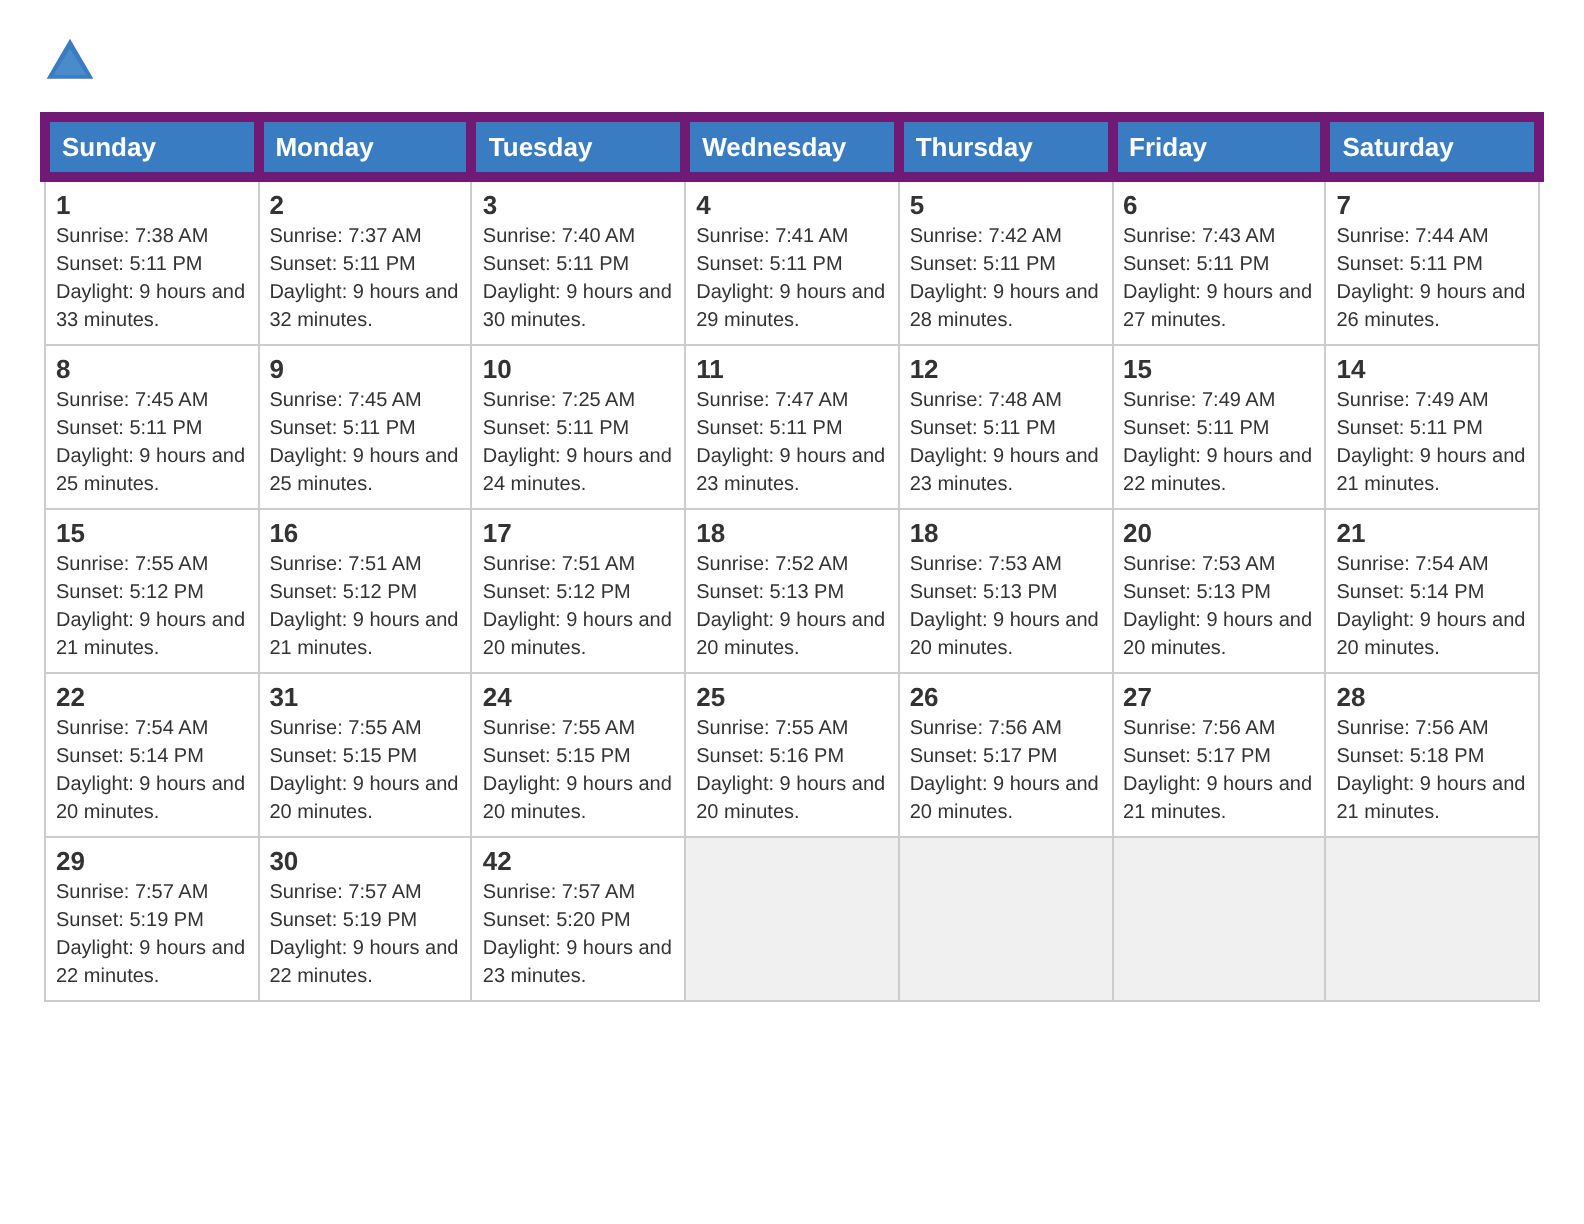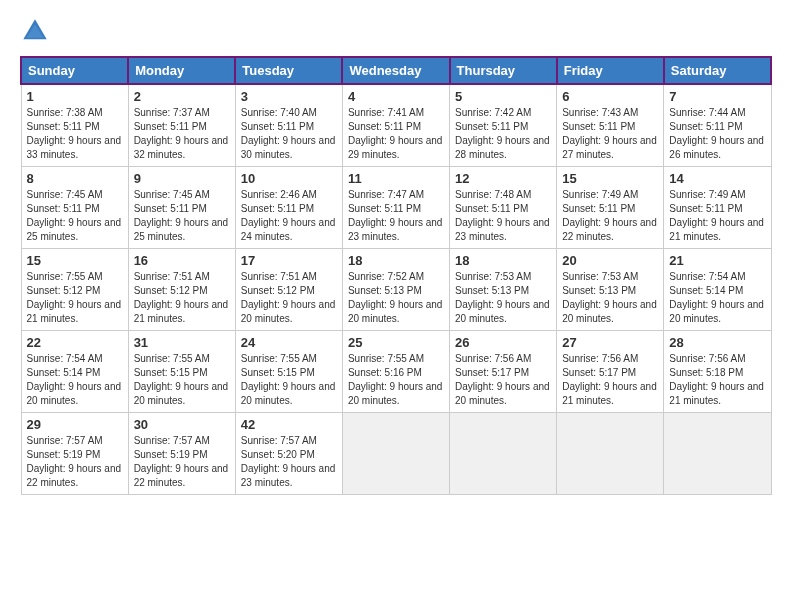--- a/index.html
+++ b/index.html
@@ -62,21 +62,21 @@
       border-collapse: collapse;
       table-layout: fixed;
     }
     th {
       background-color: #3a7cc1;
       color: #fff;
       font-size: 13px;
       font-weight: bold;
       text-align: left;
       padding: 5px 6px;
-      border: 2px solid #701a75;
+      border: 5px solid #701a75;
       margin-left: 33px;
     }
     td {
       border: 1px solid #ccc;
       vertical-align: top;
       padding: 4px 5px;
       font-size: 10px;
       color: #333;
       background: #fff;
       height: 82px;
@@ -192,21 +192,21 @@
           </td>
           <td>
             <span class="day-num">9</span>
             <div class="day-info">Sunrise: 7:45 AM
 Sunset: 5:11 PM
 Daylight: 9 hours
 and 25 minutes.</div>
           </td>
           <td>
             <span class="day-num">10</span>
-            <div class="day-info">Sunrise: 2:46 AM
+            <div class="day-info">Sunrise: 7:25 AM
 Sunset: 5:11 PM
 Daylight: 9 hours
 and 24 minutes.</div>
           </td>
           <td>
             <span class="day-num">11</span>
             <div class="day-info">Sunrise: 7:47 AM
 Sunset: 5:11 PM
 Daylight: 9 hours
 and 23 minutes.</div>

